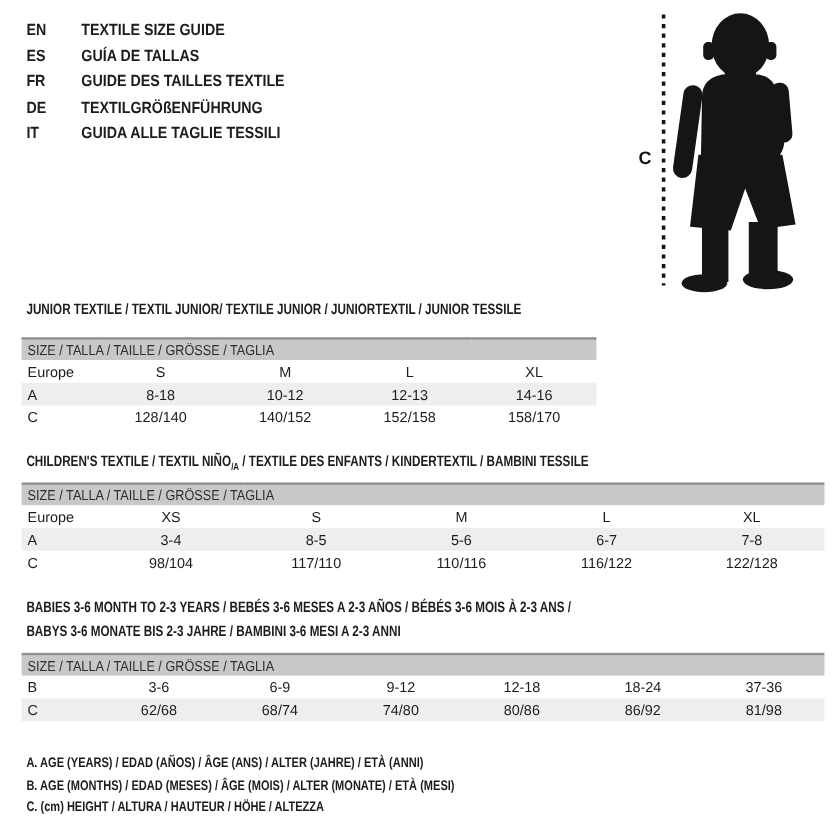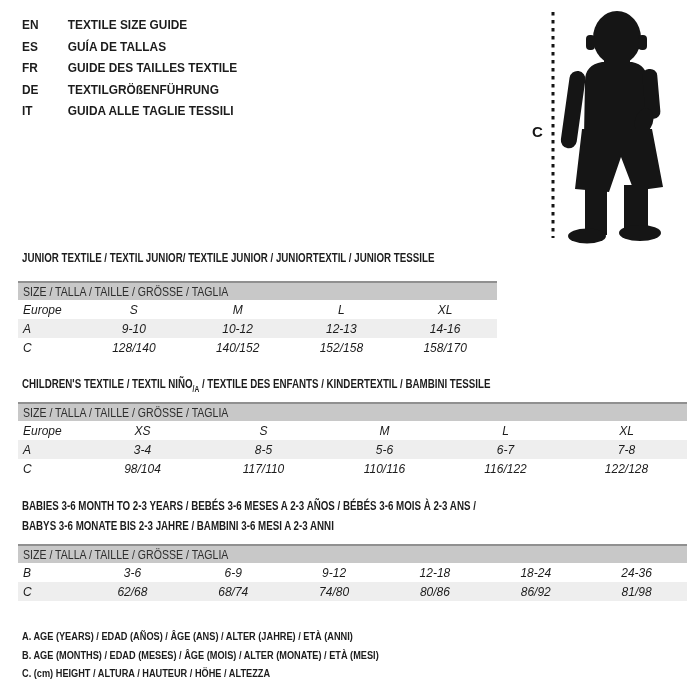--- a/index.html
+++ b/index.html
@@ -27,21 +27,21 @@
   .sub { font-size:8.5px; vertical-align:sub; }
 
   
   table.size-table { position:absolute; border-collapse:collapse; table-layout:fixed; font-size:12px; }
   #junior-table   { left:18px; top:281px; width:479px; }
   #children-table { left:18px; top:402px; width:669px; }
   #babies-table   { left:18px; top:544px; width:669px; }
   td.band { background:#c8c8c8; border-top:2px solid #909090; height:15px;
             padding:1px 0 1px 5px; color:#2e2e2e; font-size:12px;margin-left:23px; }
   td.band .band-txt { display:inline-block; transform:scaleX(.88); transform-origin:0 50%; white-space:nowrap; }
-  tbody td { height:19px; text-align:center; padding:0; font-size:12px;font-style:italic; }
+  tbody td { height:19px; text-align:center; padding:0; font-size:12px; }
   td.lbl { text-align:left; padding-left:5px; }
   tr.shaded { background:#eeeeee; }
 
   
   .footnotes { position:absolute; left:22px; top:627px; font-weight:bold; font-size:11.5px;
                line-height:18.5px; transform:scaleX(.8); transform-origin:0 0; white-space:nowrap; }
 </style>
 </head>
 <body>
 
@@ -111,21 +111,21 @@
     <tbody>
         <tr>
           <td class="lbl">Europe</td>
           <td>S</td>
           <td>M</td>
           <td>L</td>
           <td>XL</td>
         </tr>
         <tr class="shaded">
           <td class="lbl">A</td>
-          <td>9-10</td>
+          <td>8-18</td>
           <td>10-12</td>
           <td>12-13</td>
           <td>14-16</td>
         </tr>
         <tr>
           <td class="lbl">C</td>
           <td>128/140</td>
           <td>140/152</td>
           <td>152/158</td>
           <td>158/170</td>
@@ -202,21 +202,21 @@
       </tr>
     </thead>
     <tbody>
         <tr>
           <td class="lbl">B</td>
           <td>3-6</td>
           <td>6-9</td>
           <td>9-12</td>
           <td>12-18</td>
           <td>18-24</td>
-          <td>24-36</td>
+          <td>37-36</td>
         </tr>
         <tr class="shaded">
           <td class="lbl">C</td>
           <td>62/68</td>
           <td>68/74</td>
           <td>74/80</td>
           <td>80/86</td>
           <td>86/92</td>
           <td>81/98</td>
         </tr>

